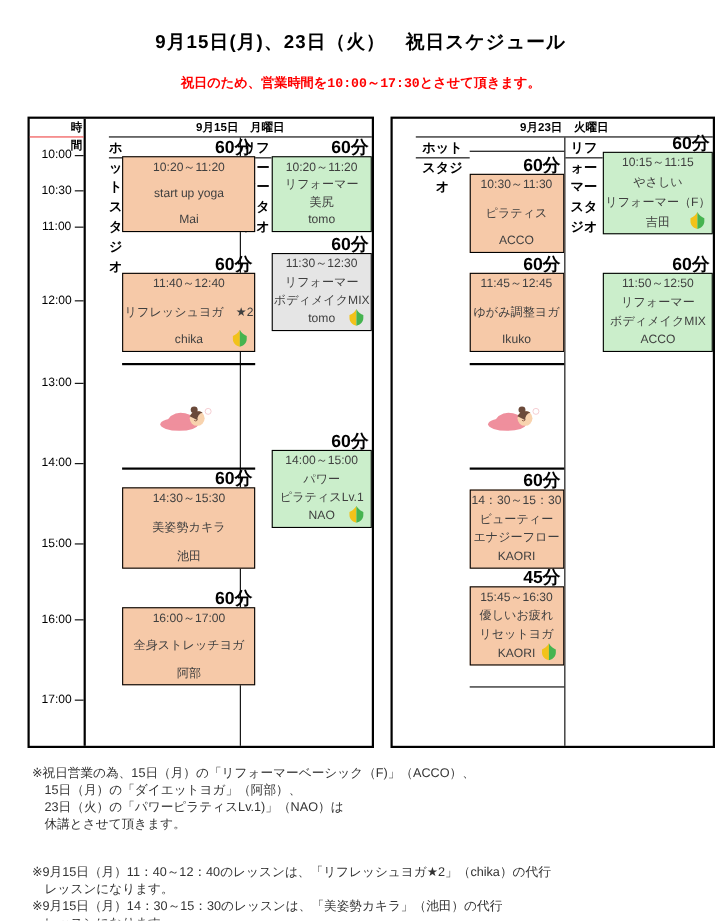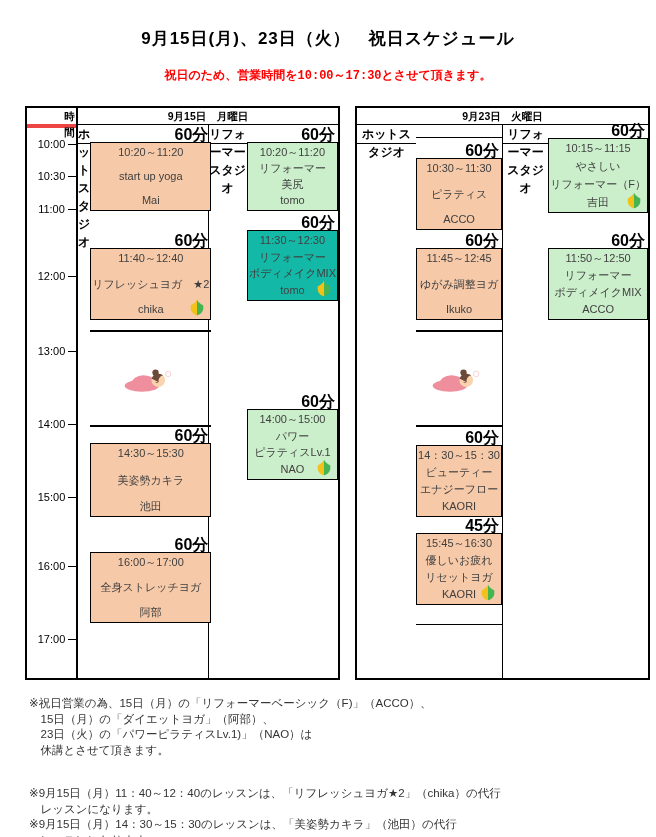--- a/index.html
+++ b/index.html
@@ -7,26 +7,26 @@
   .canvas{position:relative;width:656px;height:837px;background:#fff;overflow:hidden;}
   .title{position:absolute;top:27px;left:0;width:100%;text-align:center;
          font-size:17px;font-weight:bold;letter-spacing:1px;}
   .notice{position:absolute;top:67px;left:0;width:100%;text-align:center;
           font-size:12px;font-weight:bold;color:#ff0000;font-family:Liberation Mono, monospace;}
   .table{position:absolute;top:106px;height:574px;border:2px solid #000;
          box-sizing:border-box;display:flex;background:#fff;}
   .table-left{left:25px;width:315px;}
   .table-right{left:355px;width:295px;}
   .time-col{flex:0 0 49px;border-right:2px solid #000;display:flex;flex-direction:column;}
-  .time-hdr{height:16px;line-height:16px;border-bottom:4px solid #ef4444;text-align:center;
+  .time-hdr{height:16px;line-height:16px;border-bottom:1px solid #ef4444;text-align:center;
             font-size:10.5px;font-weight:bold;padding-left:36px;}
   .time-labels{position:relative;flex:1;}
   .time-label{position:absolute;left:0;width:100%;text-align:center;font-size:11px;line-height:16px;}
   .tick{position:absolute;right:0;width:8px;height:1px;background:#000;}
-  .main{flex:1;display:flex;flex-direction:column;min-width:0;}
+  .main{flex:1;display:flex;flex-direction:column;min-width:0;margin-left:21px;}
   .date-hdr{height:16px;line-height:16px;border-bottom:1px solid #000;text-align:center;
             font-weight:bold;font-size:10.5px;}
   .cols{flex:1;display:flex;}
   .col{flex:1;display:flex;flex-direction:row;min-width:0;}
   .col:first-child{border-right:1px solid #000;}
   .studio-hdr{height:18px;line-height:18px;border-bottom:1px solid #000;text-align:center;
               font-weight:bold;font-size:12px;}
   .cells{display:flex;flex-direction:column;}
   .cell{box-sizing:border-box;position:relative;flex:0 0 auto;}
   .dur{display:flex;align-items:flex-end;justify-content:flex-end;
@@ -139,21 +139,21 @@
               </div>
               <div class="cell event" style="background: rgb(203, 238, 203); height: 69px;">
                 <div class="ev-time">10:20～11:20</div>
                 <div class="ev-line">リフォーマー</div>
                 <div class="ev-line">美尻</div>
                 <div class="ev-inst">tomo</div>
               </div>
               <div class="cell dur" style="height: 19px;">
                 <span>60分</span>
               </div>
-              <div class="cell event" style="background: #14b8a6; height: 71px;">
+              <div class="cell event" style="background: #e5e5e5; height: 71px;">
                 <div class="ev-time">11:30～12:30</div>
                 <div class="ev-line">リフォーマー</div>
                 <div class="ev-line">ボディメイクMIX</div>
                 <div class="ev-inst">tomo</div>
                 <svg class="wakaba" viewBox="0 0 20 24" width="14" height="17">
                   <path d="M10 1 C8 5 4 8 1 9 L1 13 C1 18 5 22 10 23 Z" fill="#F2C21A"></path>
                   <path d="M10 1 C12 5 16 8 19 9 L19 13 C19 18 15 22 10 23 Z" fill="#46B450"></path>
                 </svg>
               </div>
               <div class="cell dur" style="height: 108px;">

